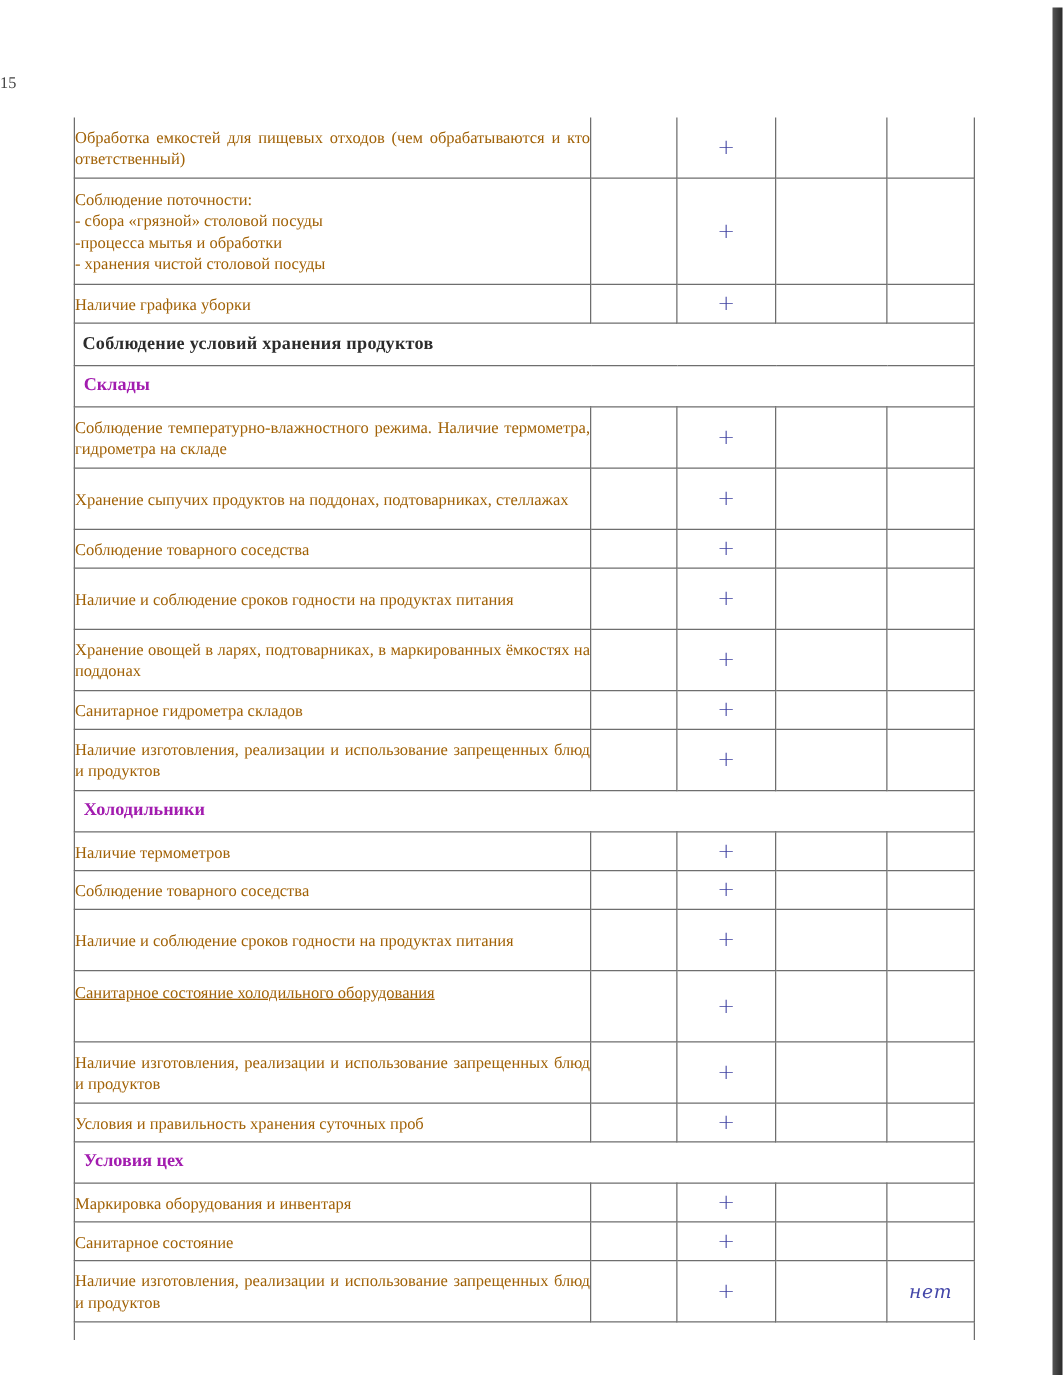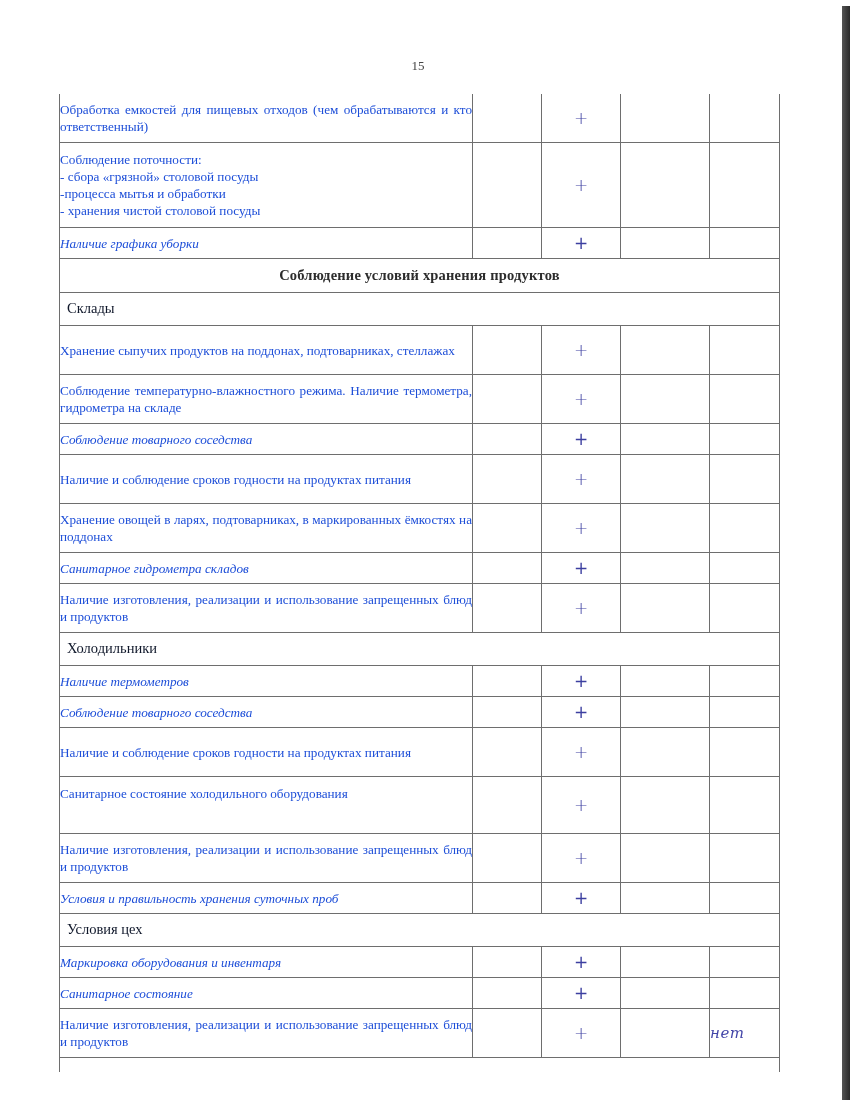--- a/index.html
+++ b/index.html
@@ -13,21 +13,20 @@
     position: relative;
     overflow: hidden;
     font-family: "Liberation Serif", "DejaVu Serif", serif;
     color: #3a3a3a;
   }
   .page-number {
     position: absolute;
     top: 58px;
     left: 0;
     width: 836px;
-    text-align: center;
     font-size: 13px;
     color: #444;
   }
   .scan-edge {
     position: absolute;
     top: 6px;
     right: 0;
     width: 8px;
     height: 1094px;
     background: linear-gradient(to right, #555 0%, #3a3a3a 60%, #2a2a2a 100%);
@@ -55,54 +54,54 @@
   }
   col.c-desc { width: 413px; }
   col.c-2 { width: 69px; }
   col.c-3 { width: 79px; }
   col.c-4 { width: 89px; }
   col.c-5 { width: 70px; }
   td.desc {
     padding: 6px 7px 7px 7px;
     text-align: justify;
     text-align-last: left;
-    color: #1d4ed8;
+    color: #a16207;
   }
   td.desc .line { display: block; }
   td.mark {
     text-align: center;
     font-family: "DejaVu Sans", sans-serif;
     color: #3c3fa0;
     font-size: 17px;
     font-weight: 300;
   }
   td.note {
+    text-align: center;
     font-family: "DejaVu Serif", serif;
     font-style: italic;
     color: #4245a8;
     font-size: 15px;
     letter-spacing: 0.5px;
   }
   tr.section-title td {
-    text-align: center;
     font-weight: bold;
     font-size: 14.5px;
     padding: 8px 6px 8px 6px;
     color: #2c2c2c;
     letter-spacing: 0.2px;
     margin-top: 28px;
   }
   tr.subsection td {
-    font-weight: normal;
+    font-weight: bold;
     font-size: 14.5px;
     padding: 7px 7px 8px 7px;
-    color: #0f172a;
+    color: #a21caf;
   }
   tr.h1 td { height: 48px; }
-  tr.h2 td { height: 30px; font-style: italic; }
+  tr.h2 td { height: 30px; }
   tr.h4 td { height: 84px; }
   tr.tail td {
     height: 14px;
     border-bottom: none;
   }
 </style>
 </head>
 <body>
 
 <div class="page-number">15</div>
@@ -148,28 +147,28 @@
       </tr>
 
       <tr class="section-title">
         <td colspan="5">Соблюдение условий хранения продуктов</td>
       </tr>
 
       <tr class="subsection">
         <td colspan="5">Склады</td>
       </tr>
       <tr class="h1">
+        <td class="desc">Соблюдение температурно-влажностного режима. Наличие термометра, гидрометра на складе</td>
+        <td></td>
+        <td class="mark">+</td>
+        <td></td>
+        <td class="note"></td>
+      </tr>
+      <tr class="h1">
         <td class="desc">Хранение сыпучих продуктов на поддонах, подтоварниках, стеллажах</td>
-        <td></td>
-        <td class="mark">+</td>
-        <td></td>
-        <td class="note"></td>
-      </tr>
-      <tr class="h1">
-        <td class="desc">Соблюдение температурно-влажностного режима. Наличие термометра, гидрометра на складе</td>
         <td></td>
         <td class="mark">+</td>
         <td></td>
         <td class="note"></td>
       </tr>
       <tr class="h2">
         <td class="desc">Соблюдение товарного соседства</td>
         <td></td>
         <td class="mark">+</td>
         <td></td>
@@ -222,21 +221,21 @@
         <td class="note"></td>
       </tr>
       <tr class="h1">
         <td class="desc">Наличие и соблюдение сроков годности на продуктах питания</td>
         <td></td>
         <td class="mark">+</td>
         <td></td>
         <td class="note"></td>
       </tr>
       <tr class="h1">
-        <td class="desc" style="vertical-align: top; padding-top: 8px;">Санитарное состояние холодильного оборудования</td>
+        <td class="desc" style="vertical-align: top; padding-top: 8px; text-decoration: underline;">Санитарное состояние холодильного оборудования</td>
         <td></td>
         <td class="mark">+</td>
         <td></td>
         <td class="note"></td>
       </tr>
       <tr class="h1">
         <td class="desc">Наличие изготовления, реализации и использование запрещенных блюд и продуктов</td>
         <td></td>
         <td class="mark">+</td>
         <td></td>

